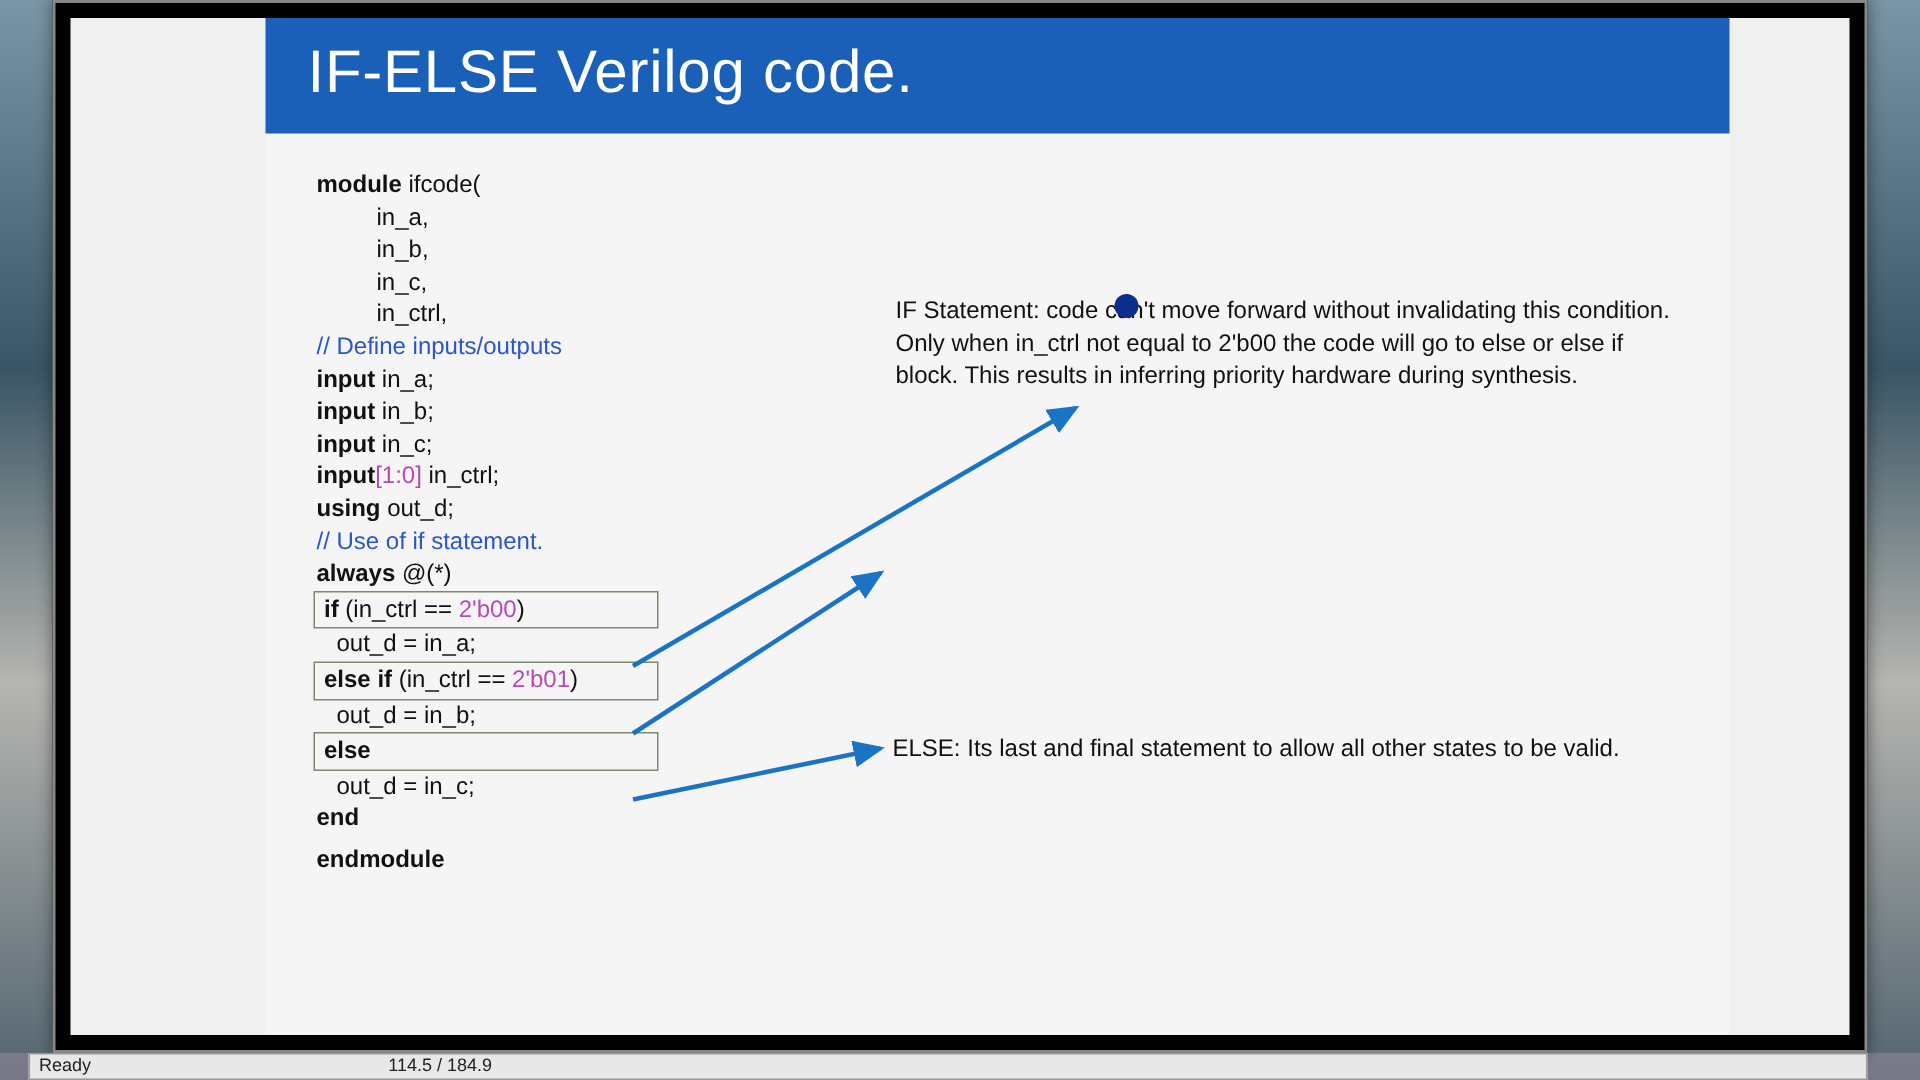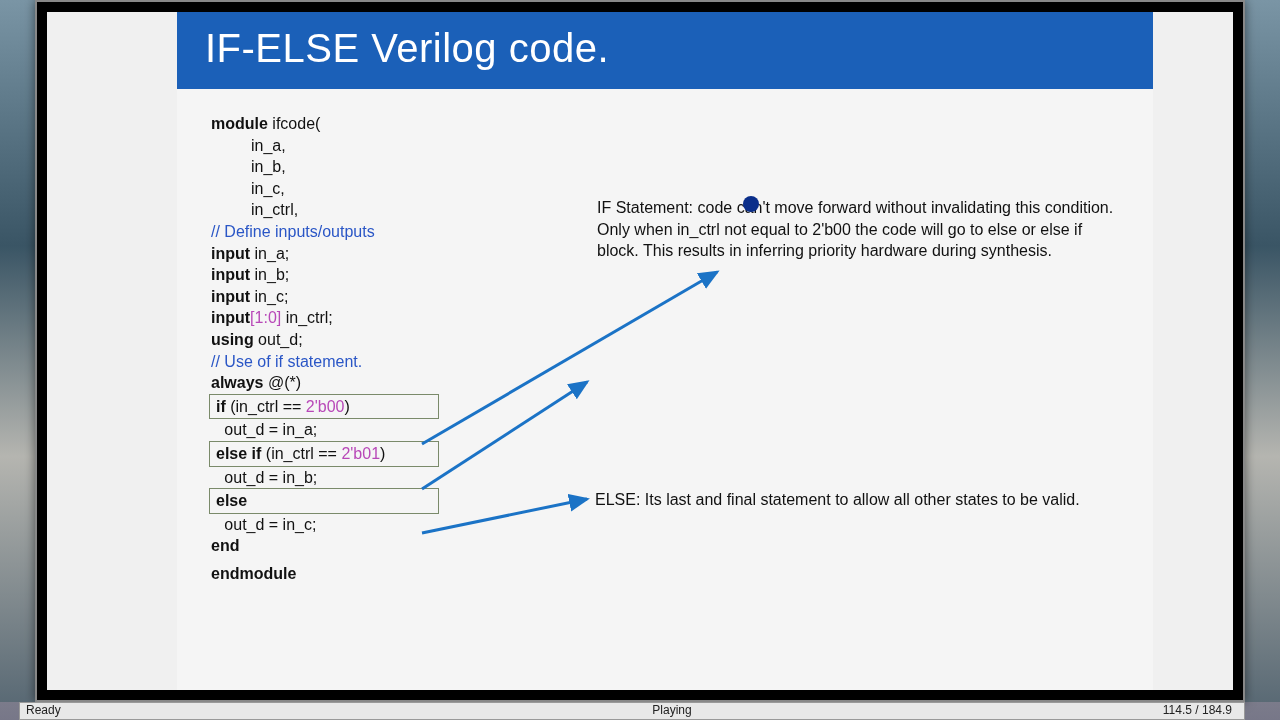--- a/index.html
+++ b/index.html
@@ -161,15 +161,14 @@
           <line class="arrow-line" x1="245" y1="444" x2="410" y2="410"></line>
         </svg>
 
       </div>
     </div>
   </div>
 </div>
 
 <div class="status-bar">
   <div class="status-left">Ready</div>
-  <div class="status-center">Playing</div>
   <div class="status-right">114.5 / 184.9</div>
 </div>
 
 </body></html>

